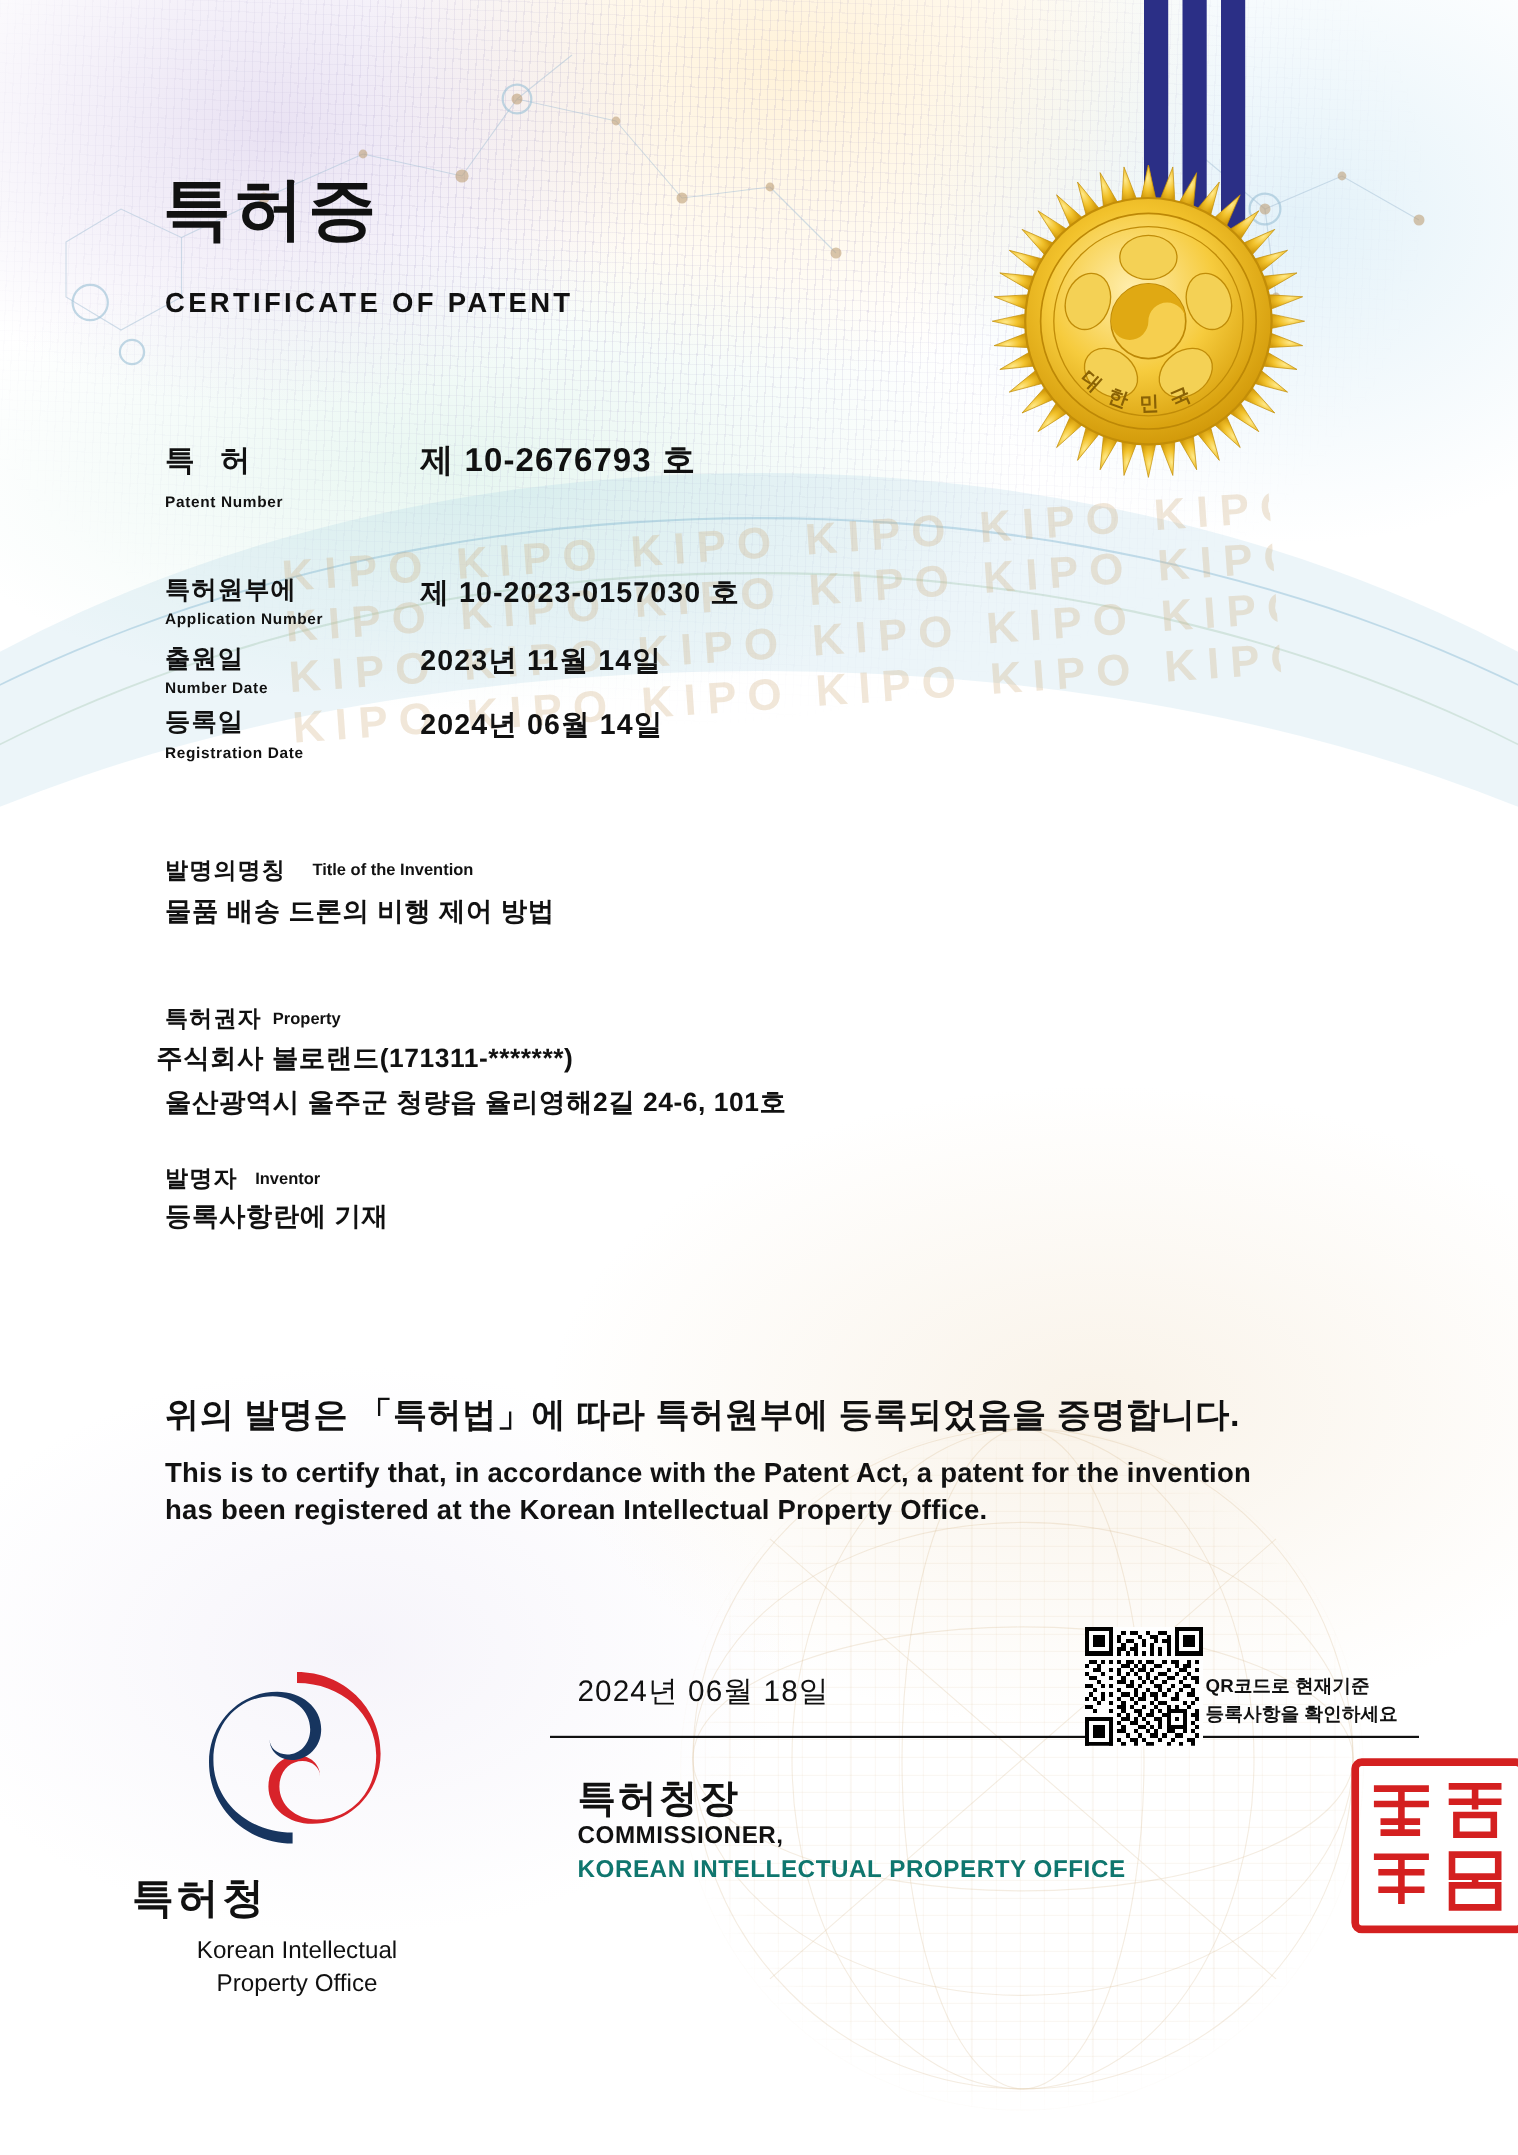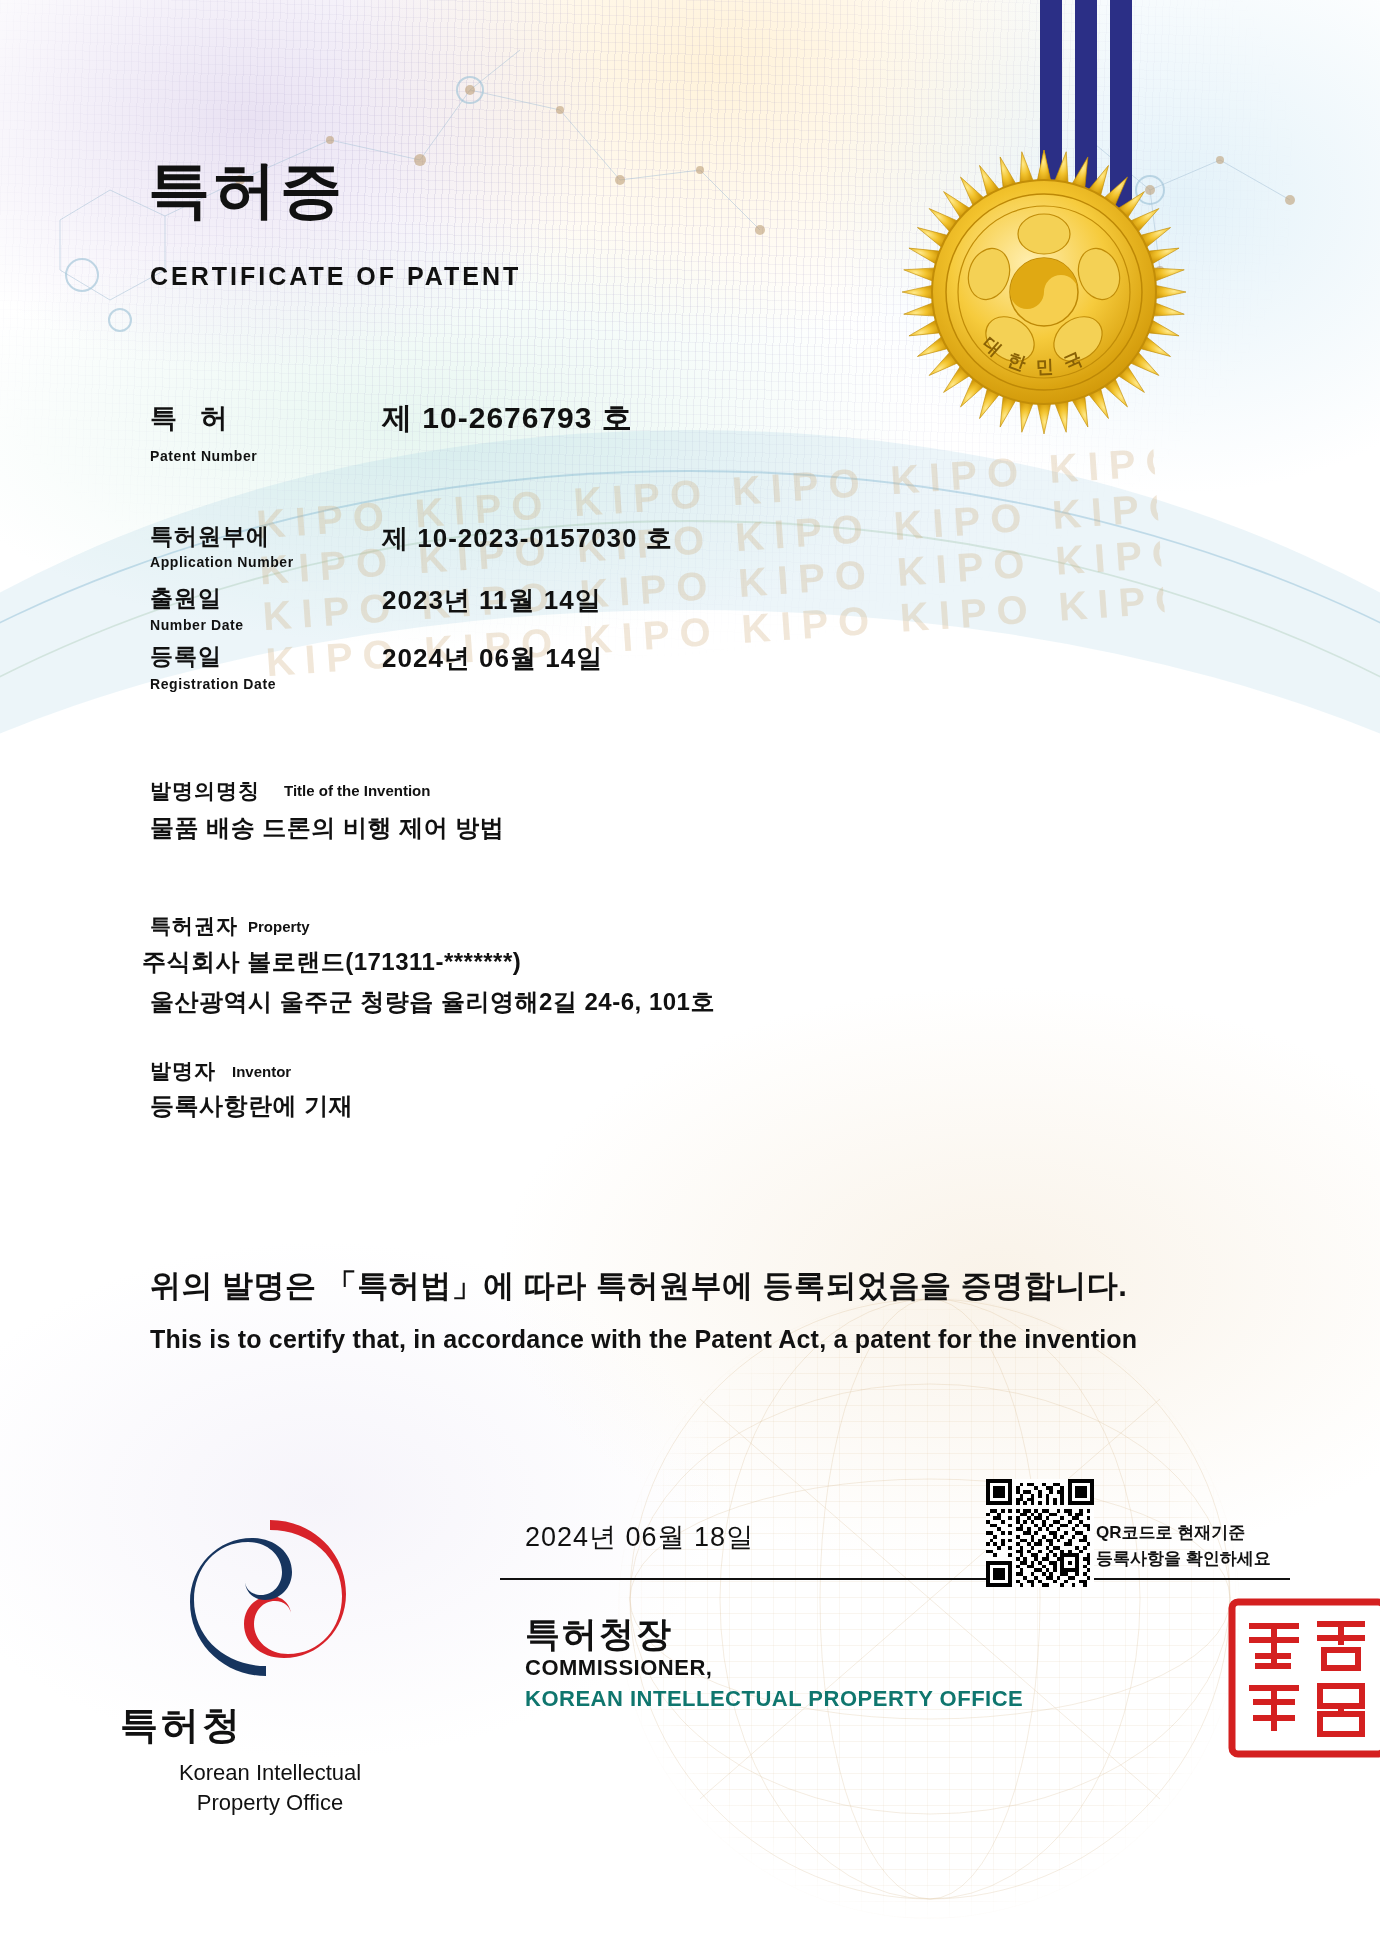--- a/index.html
+++ b/index.html
@@ -493,20 +493,21 @@
   <div class="body-value" style="left:142px; top:946px;">주식회사 볼로랜드(171311-*******)</div>
   <div class="body-value" style="left:150px; top:986px;">울산광역시 울주군 청량읍 율리영해2길 24-6, 101호</div>
 
   <div class="field-label-ko" style="left:150px; top:1057px; font-size:21px;">발명자</div>
   <div class="inline-label-en" style="left:232px; top:1063px;">Inventor</div>
   <div class="body-value" style="left:150px; top:1090px;">등록사항란에 기재</div>
 
   <div class="certify-ko">위의 발명은 「특허법」에 따라 특허원부에 등록되었음을 증명합니다.</div>
   <div class="certify-en">
     <div>This is to certify that, in accordance with the Patent Act, a patent for the invention</div>
+    <div>has been registered at the Korean Intellectual Property Office.</div>
   </div>
 
   <div class="date-line">2024년 06월 18일</div>
   <div style="position:absolute;left:500px;top:1578px;width:790px;height:2px;background:#111111;"></div>
   <div class="commissioner-ko">특허청장</div>
   <div class="commissioner-en1">COMMISSIONER,</div>
   <div class="commissioner-en2">KOREAN INTELLECTUAL PROPERTY OFFICE</div>
 
   <svg class="emblem" viewBox="0 0 180 180">
     <path d="M90 14 C132 14 166 46 166 86 C166 120 140 146 108 146 C86 146 70 132 70 114 C70 100 80 90 93 90 C103 90 110 97 110 106

